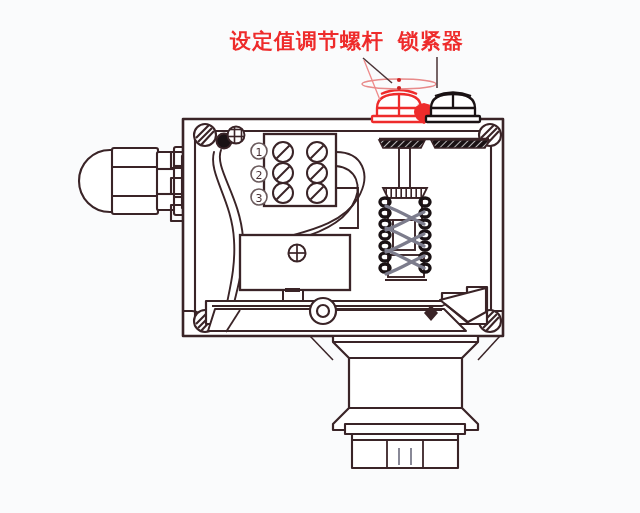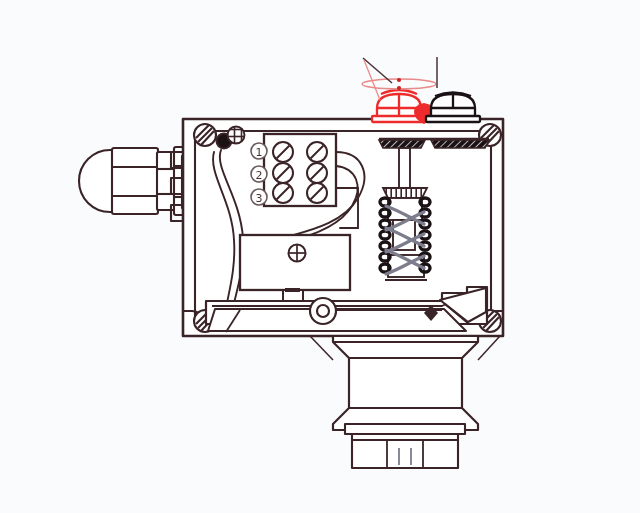--- a/index.html
+++ b/index.html
@@ -286,15 +286,17 @@
       </g>
 
       <g id="grp-port-leaders" stroke="#3a2427" stroke-width="1.5" fill="none">
         <line x1="310" y1="336" x2="333" y2="360"></line>
         <line x1="500" y1="336" x2="478" y2="360"></line>
       </g>
     </svg>
   </div>
 
   <div class="label-layer">
+    <div class="anno" id="anno-setscrew">设定值调节螺杆</div>
+    <div class="anno" id="anno-locker">锁紧器</div>
   </div>
 
 </div>
 
 </body></html>

